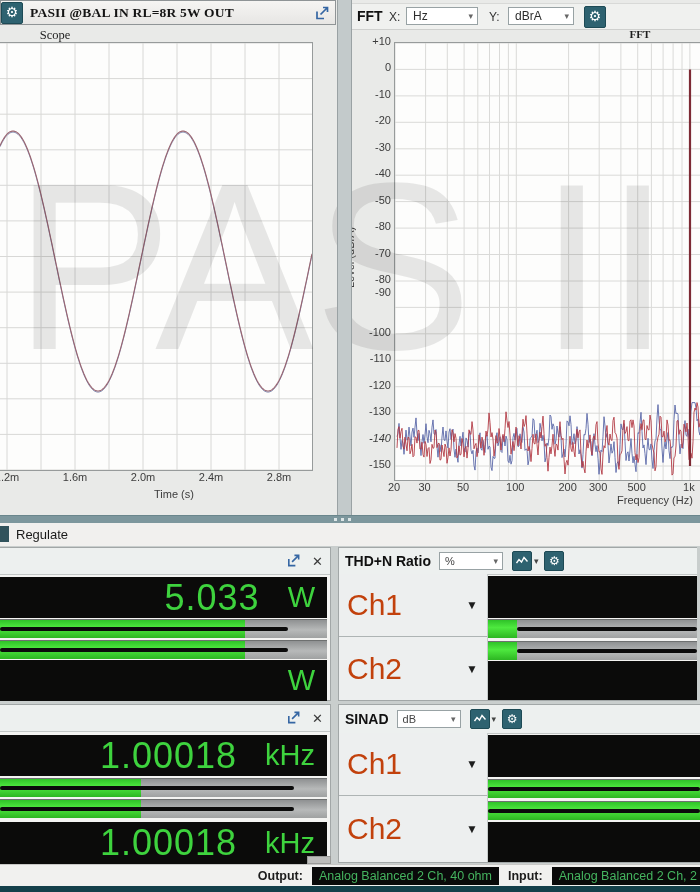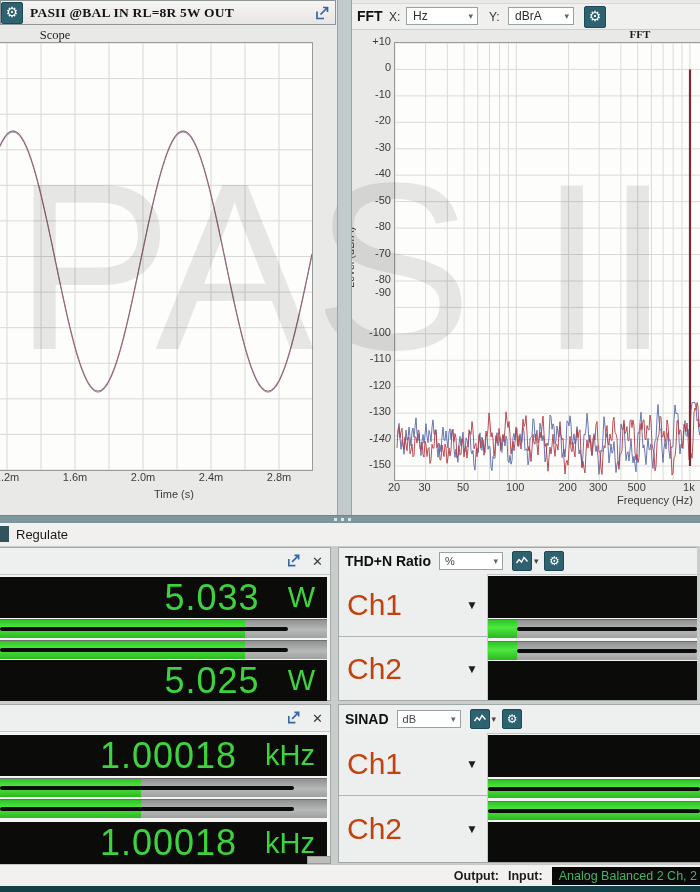--- a/index.html
+++ b/index.html
@@ -219,21 +219,20 @@
     </div>
     <div class="meter-bar" style="height:18px;margin:1px 3px 0 0;">
       <span class="fill" style="width: 75%;"></span>
         <span class="line" style="left: 0%; width: 88%;"></span>
     </div>
     <div class="meter-bar" style="height:18px;margin:2px 3px 0 0;">
       <span class="fill" style="width: 75%;"></span>
         <span class="line" style="left: 0%; width: 88%;"></span>
     </div>
     <div class="display" style="height:41px;margin:1px 3px 0 0;">
-      <span class="val">5.025</span>
       <span class="unit">W</span>
     </div>
   </div>
 
   <div id="thdn-panel" class="panel right" style="left:338px;top:547px;width:359px;height:154px;">
     <div class="panel-header">
       <span class="ptitle">THD+N Ratio</span>
       <span class="mini-dd" style="width:64px;">
         <span>%</span>
         <span class="caret">▾</span>
@@ -340,19 +339,20 @@
         </div>
         <div class="display" style="flex:1;margin-top:2px;"></div>
       </div>
     </div>
   </div>
 
   <div class="abs scroll-thumb"></div>
 
   <div class="abs status-bar">
     <span class="slabel">Output:</span>
+    <span class="io-box">Analog Balanced 2 Ch, 40 ohm</span>
     <span class="slabel">Input:</span>
     <span class="io-box" style="margin-right:-4px;">Analog Balanced 2 Ch, 2</span>
   </div>
 
   <div class="abs bottom-strip"></div>
 
 </div>
 
 </body></html>

